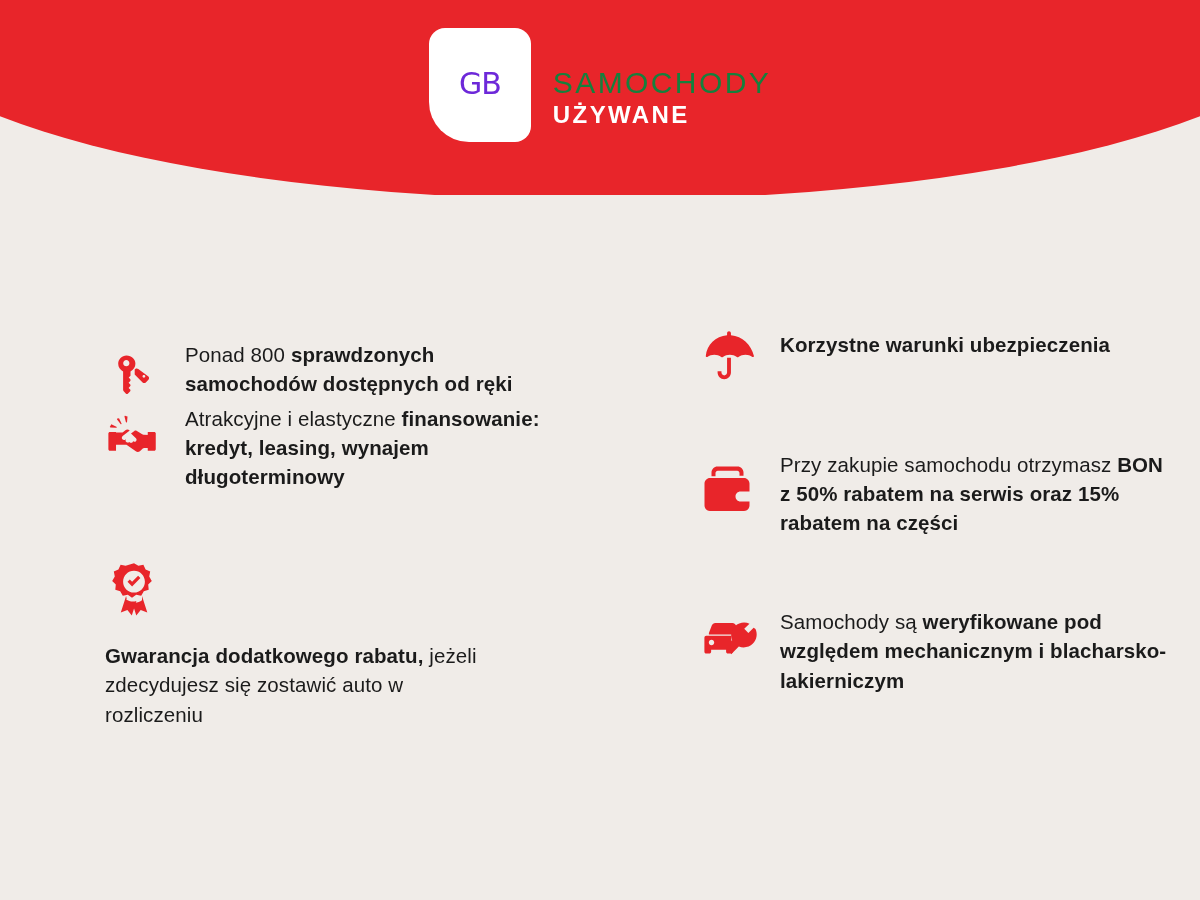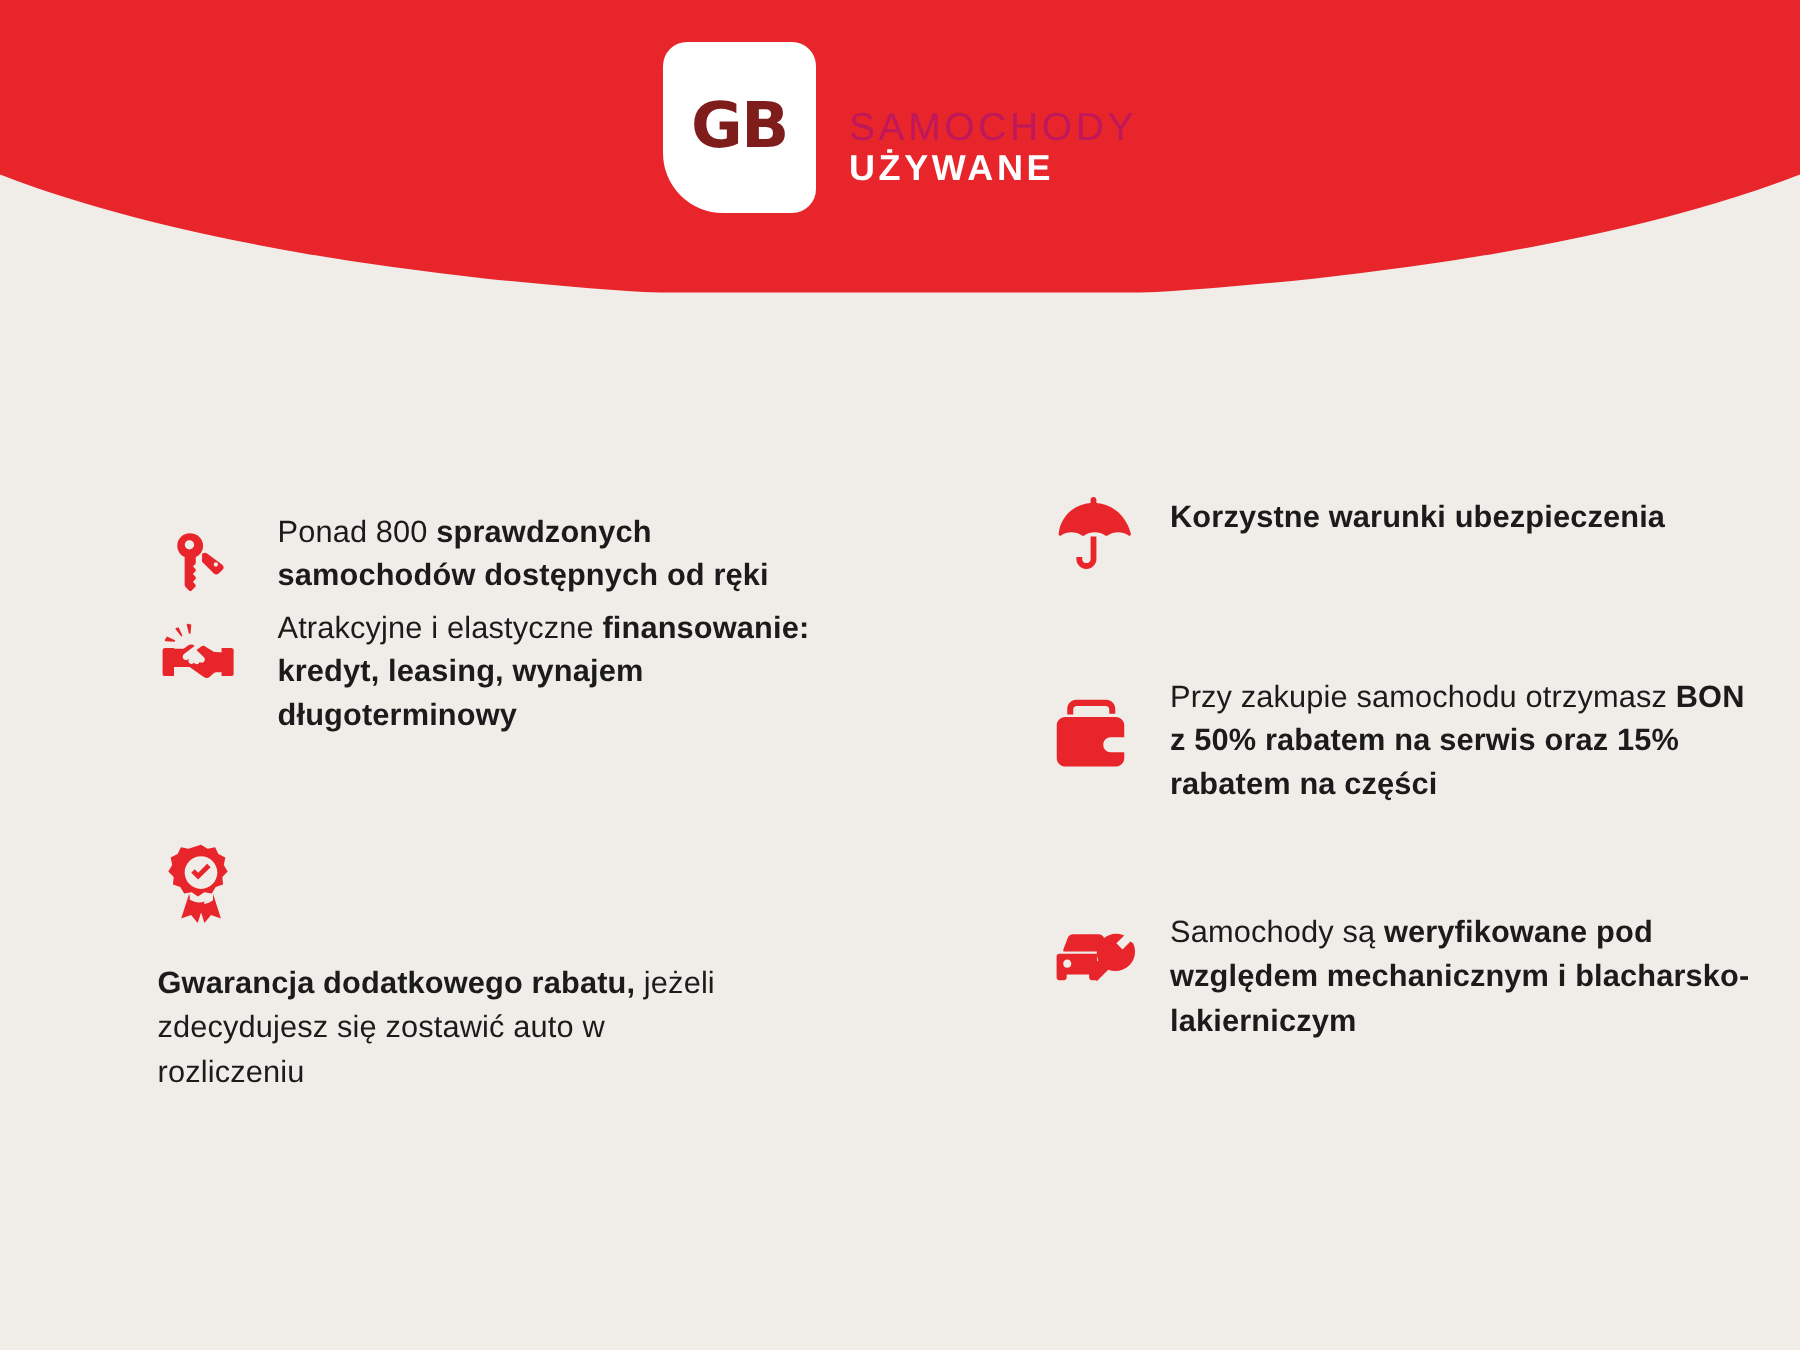--- a/index.html
+++ b/index.html
@@ -56,37 +56,37 @@
     height: 114px;
     background: #ffffff;
     border-radius: 16px 16px 16px 40px;
     display: flex;
     align-items: center;
     justify-content: center;
     box-shadow: 0 0 0 0 rgba(0,0,0,0);
   }
   .logo-mark .gb {
     font-family: "DejaVu Sans", sans-serif;
-    font-weight: 700;
-    font-size: 42px;
+    font-weight: 400;
+    font-size: 30px;
     letter-spacing: -1px;
-    color: #7f1d1d;
+    color: #6d28d9;
     line-height: 1;
     margin-top: -2px;
   }
   .logo-text {
     color: #ffffff;
     line-height: 1.08;
   }
   .logo-text .l1 {
-    font-size: 26px;
+    font-size: 30px;
     letter-spacing: 2.4px;
     font-weight: 400;
     display: block;
-    color: #be185d;
+    color: #15803d;
     margin-top: 25px;
   }
   .logo-text .l2 {
     font-size: 24px;
     letter-spacing: 2.4px;
     font-weight: 700;
     display: block;
     color: #ffffff;
     margin-top: 2px;
   }

